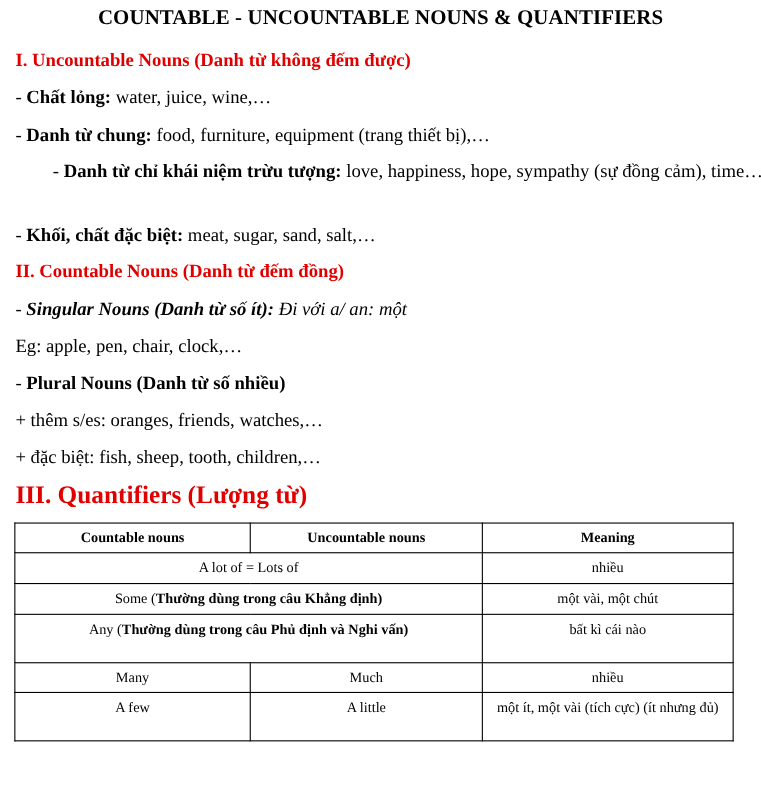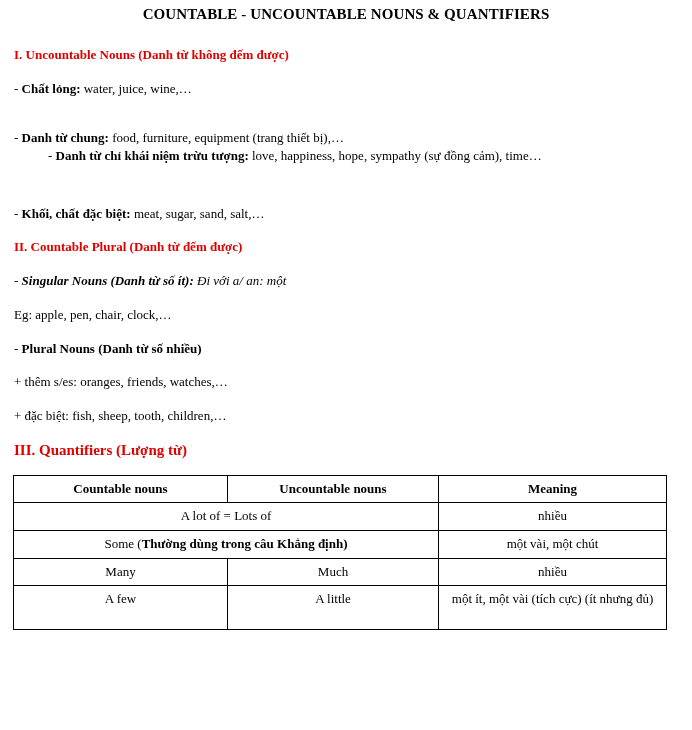--- a/index.html
+++ b/index.html
@@ -5,30 +5,30 @@
     * { box-sizing: border-box; margin: 0; padding: 0; }
     html, body { width: 692px; height: 730px; background: #ffffff; overflow: hidden; }
     body {
       font-family: "Liberation Serif", "DejaVu Serif", serif;
       color: #000000;
       font-size: 17px;
       position: relative;
     }
     .title {
       position: absolute; left: 0; top: 6px; width: 692px;
-      text-align: center; font-weight: bold; font-size: 15px;
+      text-align: center; font-weight: bold; font-size: 19px;
       letter-spacing: 0.1px;
     }
     .line {
       position: absolute; left: 14px; white-space: nowrap;
-      font-size: 13px; line-height: 22px;
+      font-size: 17px; line-height: 22px;
     }
     .line b { font-weight: bold; }
     .heading { color: #e00000; font-weight: bold; }
-    .heading.big { font-size: 15px; }
+    .heading.big { font-size: 23px; }
     .wrap-line { white-space: normal; width: 660px; line-height: 24px; }
 
     table.q {
       position: absolute; left: 13px; top: 475px;
       width: 653px; border-collapse: collapse;
       font-size: 13px; table-layout: fixed;
     }
     table.q td {
       border: 1.5px solid #000;
       text-align: center; vertical-align: top;
@@ -44,27 +44,27 @@
   </style>
 </head>
 <body>
 
 <div class="title">COUNTABLE - UNCOUNTABLE NOUNS &amp; QUANTIFIERS</div>
 
 <div class="line heading" style="top:44px;">I. Uncountable Nouns (Danh từ không đếm được)</div>
 
 <div class="line" style="top:78px;">- <b>Chất lỏng:</b><span> water, juice, wine,…</span></div>
 
-<div class="line" style="top:112px;margin-top:15px;">- <b>Danh từ chung:</b><span> food, furniture, equipment (trang thiết bị),…</span></div>
+<div class="line" style="top:112px;">- <b>Danh từ chung:</b><span> food, furniture, equipment (trang thiết bị),…</span></div>
 
 <div class="line wrap-line" style="top:144px;margin-left:34px;">- <b>Danh từ chỉ khái niệm trừu tượng:</b><span> love, happiness, hope, sympathy (sự đồng cảm), time…</span></div>
 
 <div class="line" style="top:203px;">- <b>Khối, chất đặc biệt:</b><span> meat, sugar, sand, salt,…</span></div>
 
-<div class="line heading" style="top:236px;">II. Countable Plural (Danh từ đếm được)</div>
+<div class="line heading" style="top:236px;">II. Countable Nouns (Danh từ đếm đồng)</div>
 
 <div class="line" style="top:270px;font-style:italic;">- <b>Singular Nouns (Danh từ số ít):</b><span> Đi với a/ an: một</span></div>
 
 <div class="line" style="top:304px;">Eg: apple, pen, chair, clock,…</div>
 
 <div class="line" style="top:338px;">- <b>Plural Nouns (Danh từ số nhiều)</b></div>
 
 <div class="line" style="top:371px;">+ thêm s/es: oranges, friends, watches,…</div>
 
 <div class="line" style="top:405px;">+ đặc biệt: fish, sheep, tooth, children,…</div>
@@ -84,20 +84,24 @@
     <td>Meaning</td>
   </tr>
   <tr class="r1">
     <td colspan="2">A lot of = Lots of</td>
     <td>nhiều</td>
   </tr>
   <tr class="r2">
     <td colspan="2"><span>Some (</span><b>Thường dùng trong câu Khẳng định)</b></td>
     <td>một vài, một chút</td>
   </tr>
+  <tr class="r3">
+    <td colspan="2" style="padding-left:30px;padding-right:30px;"><span>Any (</span><b>Thường dùng trong câu Phủ định và Nghi vấn)</b></td>
+    <td>bất kì cái nào</td>
+  </tr>
   <tr class="r4">
     <td>Many</td>
     <td>Much</td>
     <td>nhiều</td>
   </tr>
   <tr class="r5">
     <td>A few</td>
     <td>A little</td>
     <td>một ít, một vài (tích cực) (ít nhưng đủ)</td>
   </tr>

